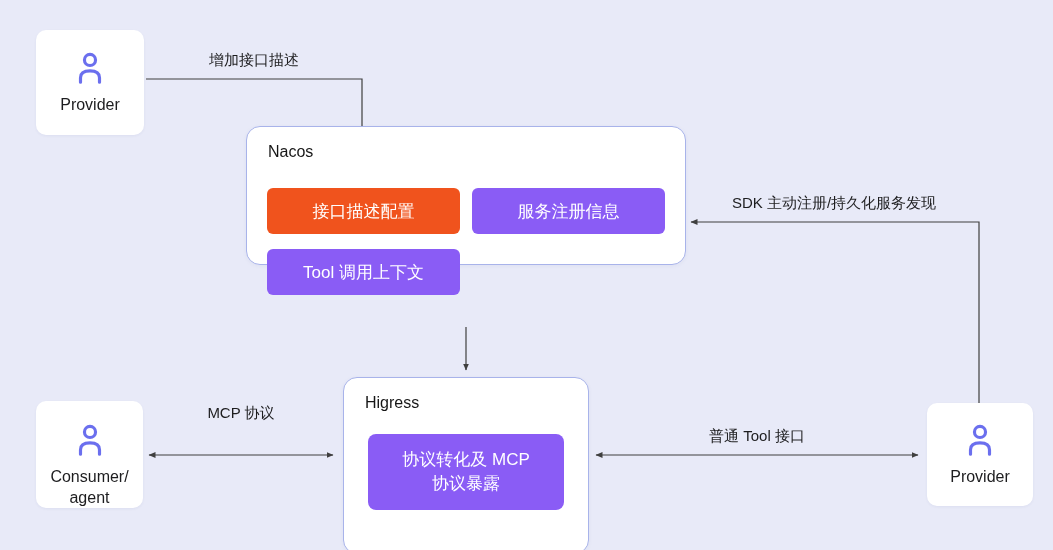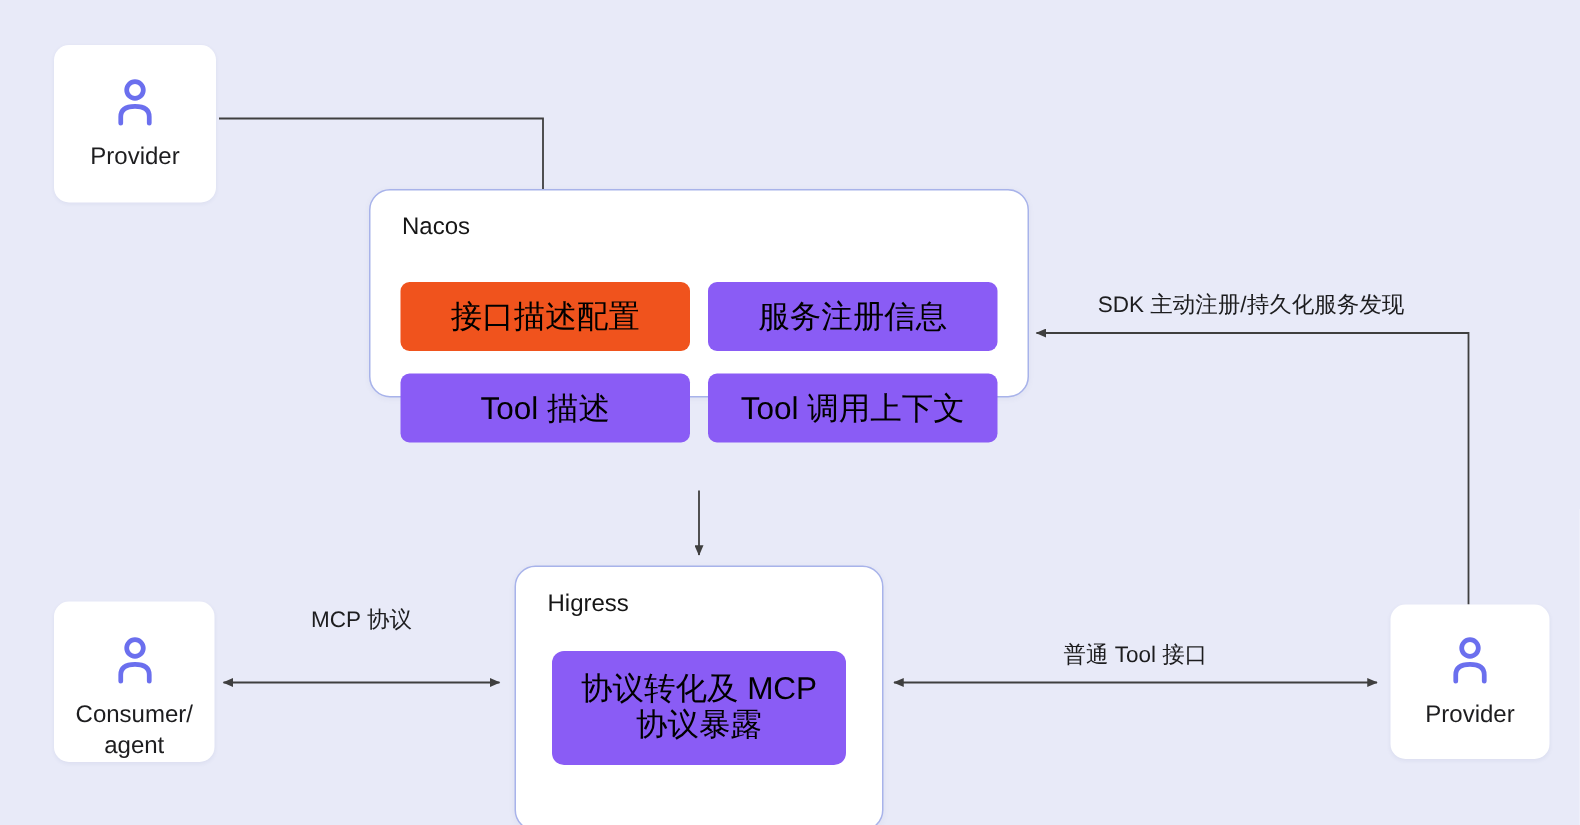--- a/index.html
+++ b/index.html
@@ -63,22 +63,22 @@
     position: absolute;
     left: 20px; top: 61px;
     display: grid;
     grid-template-columns: 193px 193px;
     grid-auto-rows: 46px;
     column-gap: 12px;
     row-gap: 15px;
   }
   .block {
     border-radius: 6px;
-    color: #000000;
-    font-size: 21px;
+    color: #ffffff;
+    font-size: 17px;
     display: flex;
     align-items: center;
     justify-content: center;
     text-align: center;
     background: #8a5cf5;
   }
   #higress-block {
     position: absolute;
     left: 24px; top: 56px;
     width: 196px; height: 76px;
@@ -148,30 +148,30 @@
       </svg>
     </span>
     <div class="card-label">Provider</div>
   </div>
 
   <div class="panel" id="nacos-panel">
     <div class="panel-title">Nacos</div>
     <div id="nacos-grid">
       <div class="block" style="background: rgb(240, 83, 29);">接口描述配置</div>
       <div class="block" style="background: rgb(138, 92, 245);">服务注册信息</div>
-      <div class="block" style="background: rgb(138, 92, 245);">Tool 描述</div>
       <div class="block" style="background: rgb(138, 92, 245);">Tool 调用上下文</div>
     </div>
   </div>
 
   <div class="panel" id="higress-panel">
     <div class="panel-title">Higress</div>
     <div class="block" id="higress-block" style="background: rgb(138, 92, 245);">
       <div>协议转化及 MCP</div>
       <div>协议暴露</div>
     </div>
   </div>
 
+  <div class="edge-label" id="label-add-interface">增加接口描述</div>
   <div class="edge-label" id="label-sdk">SDK 主动注册/持久化服务发现</div>
   <div class="edge-label" id="label-mcp">MCP 协议</div>
   <div class="edge-label" id="label-http">普通 Tool 接口</div>
 
 </div>
 
 </body></html>

